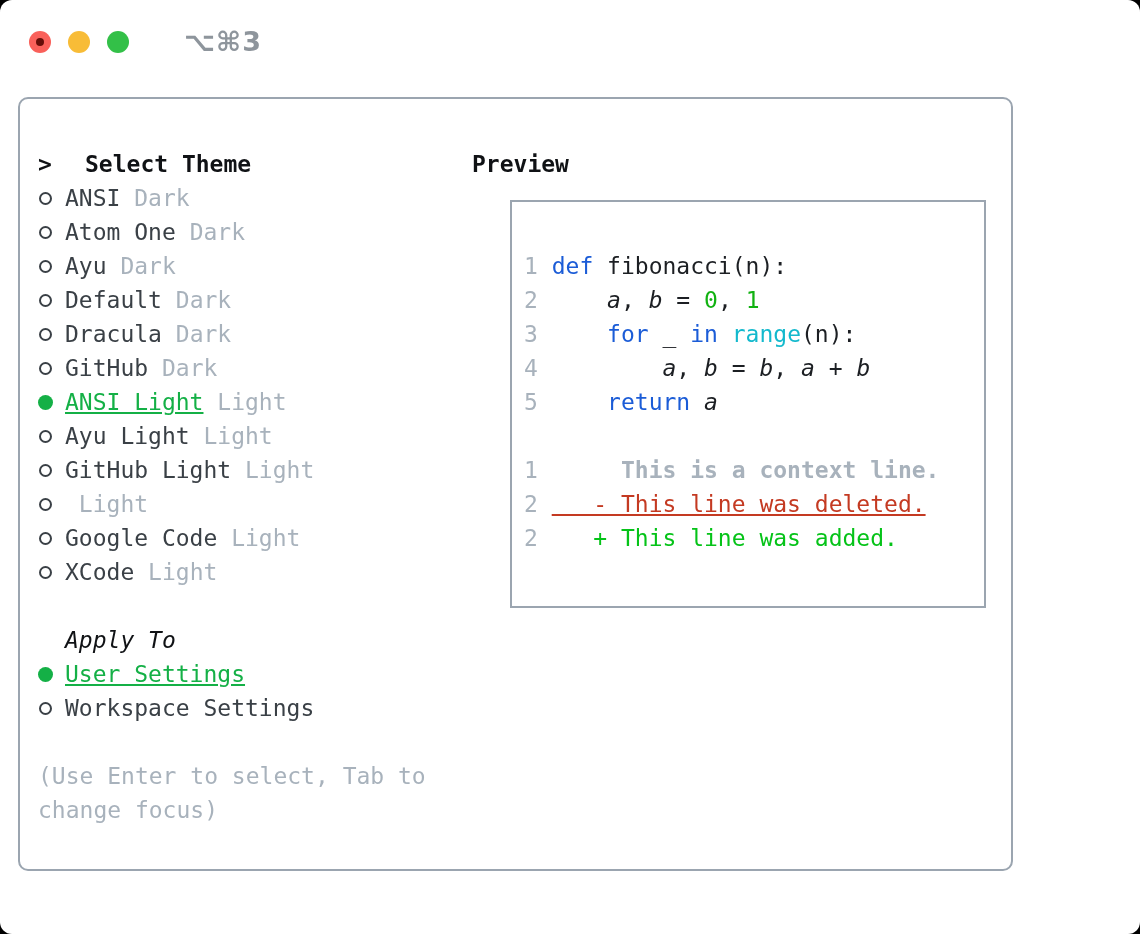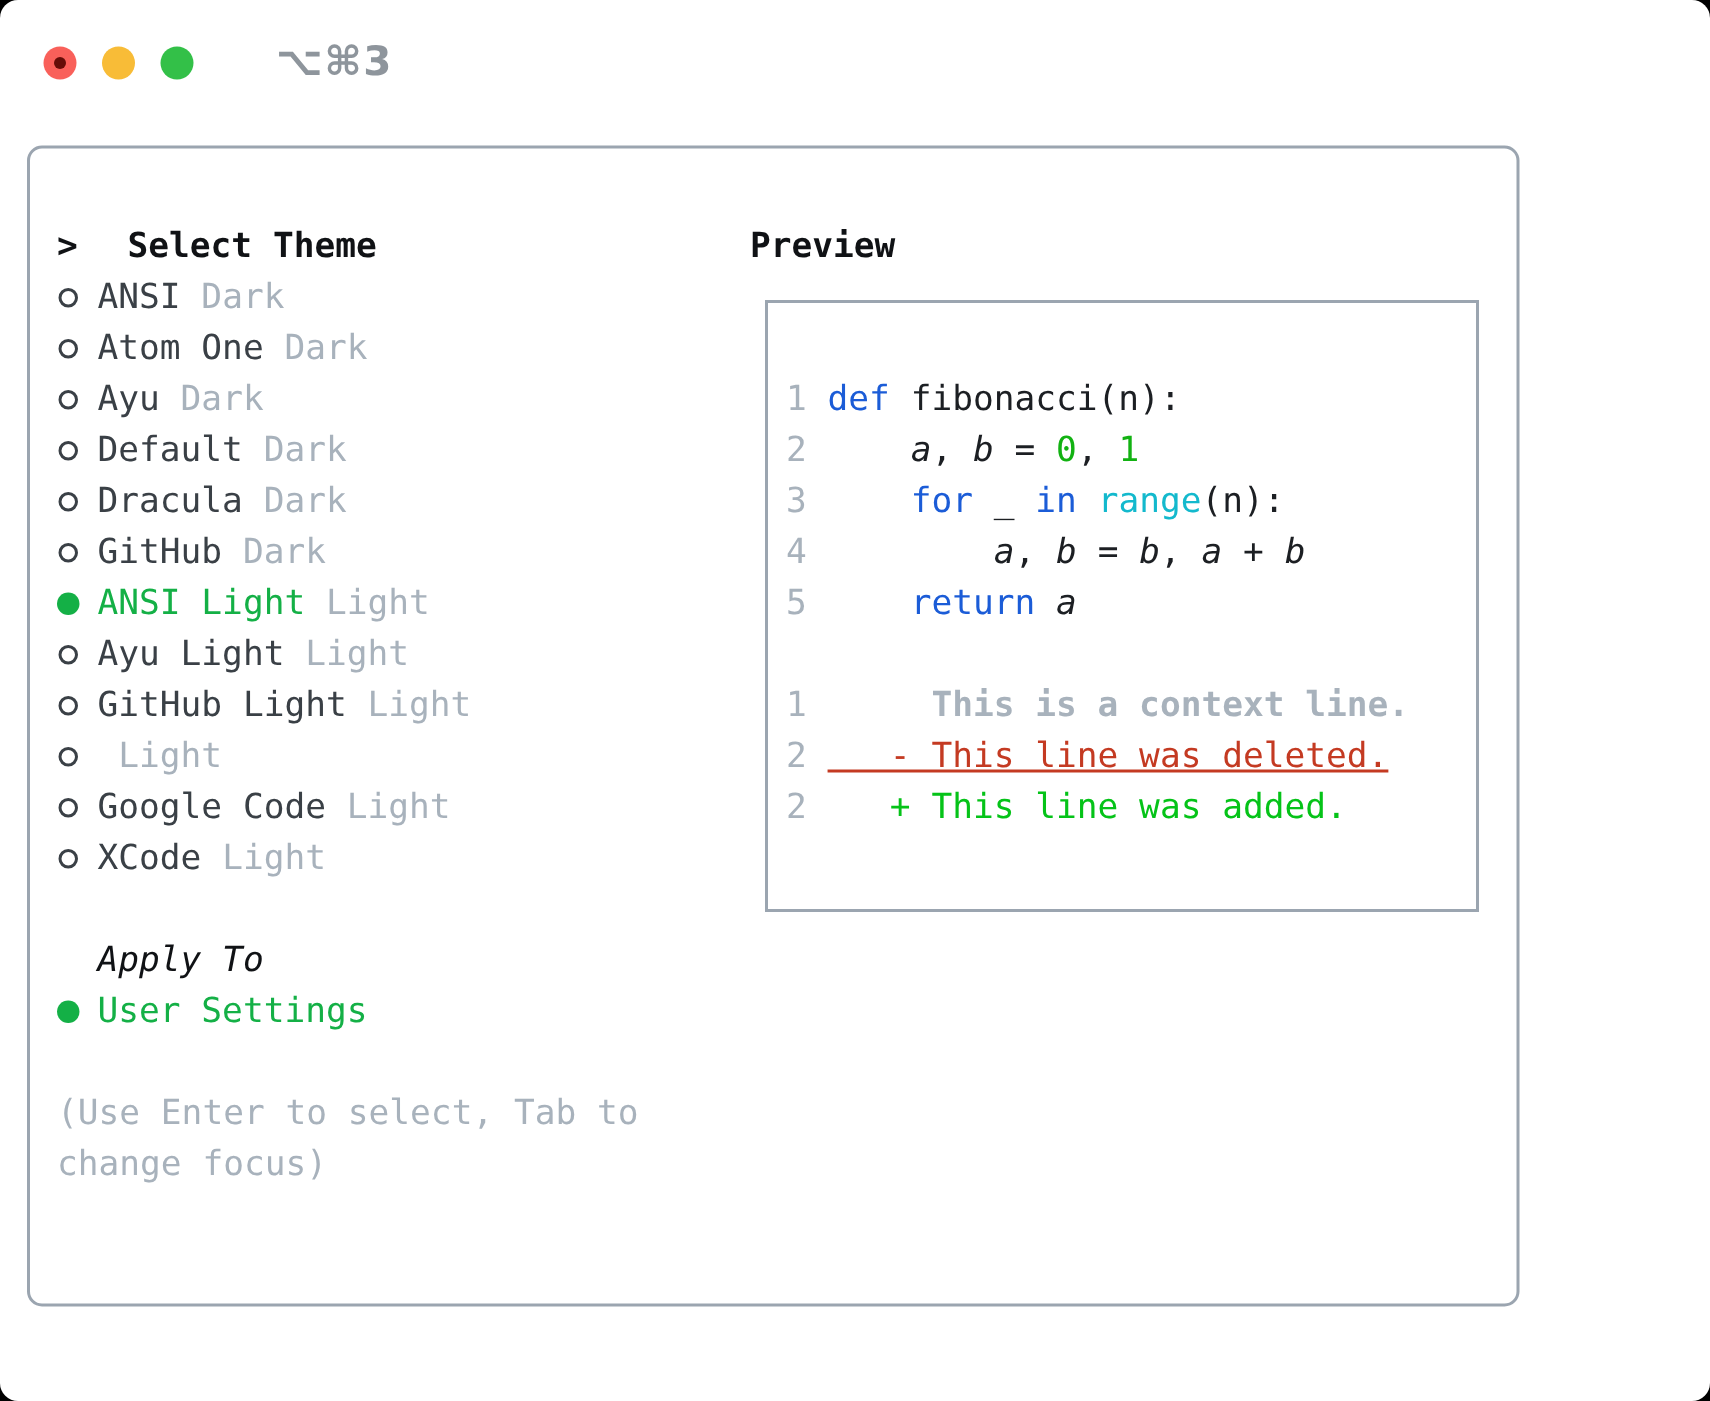--- a/index.html
+++ b/index.html
@@ -102,38 +102,38 @@
     margin-left: 1px;
   }
   .radio.on {
     width: 15px;
     height: 15px;
     border: none;
     background: var(--accent_green);
     margin-left: 0;
   }
   .item-label { color: var(--text_dark); }
-  .item-label.selected { color: var(--accent_green); }
+  .item-label.selected { color: var(--accent_green); text-decoration: underline; }
   .item-tag { color: var(--muted_gray); }
   .apply-header {
     margin-top: 34px;
     padding-left: 27px;
     color: var(--header_black);
     font-style: italic;
   }
   .hint {
     margin-top: 34px;
     width: 430px;
     color: var(--muted_gray);
     white-space: normal;
   }
   
   .preview-title {
     position: absolute;
-    left: 480px;
+    left: 452px;
     top: 48px;
     height: 34px;
     line-height: 34px;
     font-size: 23px;
     font-weight: bold;
     color: var(--header_black);
   }
   .preview-box {
     position: absolute;
     left: 490px;
@@ -199,20 +199,21 @@
           <div class="row"><span class="bullet-cell"><span class="radio"></span></span><span class="item-label">Google Code</span><span class="item-tag"> Light</span></div>
           <div class="row"><span class="bullet-cell"><span class="radio"></span></span><span class="item-label">XCode</span><span class="item-tag"> Light</span></div>
         </div>
 
       <div class="row apply-header">
         <span>Apply To</span>
       </div>
 
       <div id="apply-list">
           <div class="row"><span class="bullet-cell"><span class="radio on"></span></span><span class="item-label selected">User Settings</span></div>
+          <div class="row"><span class="bullet-cell"><span class="radio"></span></span><span class="item-label">Workspace Settings</span></div>
         </div>
 
       <div class="hint">(Use Enter to select, Tab to change focus)</div>
     </div>
 
     <div class="preview-title">Preview</div>
 
     <div class="preview-box">
       <div id="code-lines">
           <div class="cl"><span class="ln">1</span><span class="tok-kw">def</span><span class="tok-pl"> fibonacci(n):</span></div>

